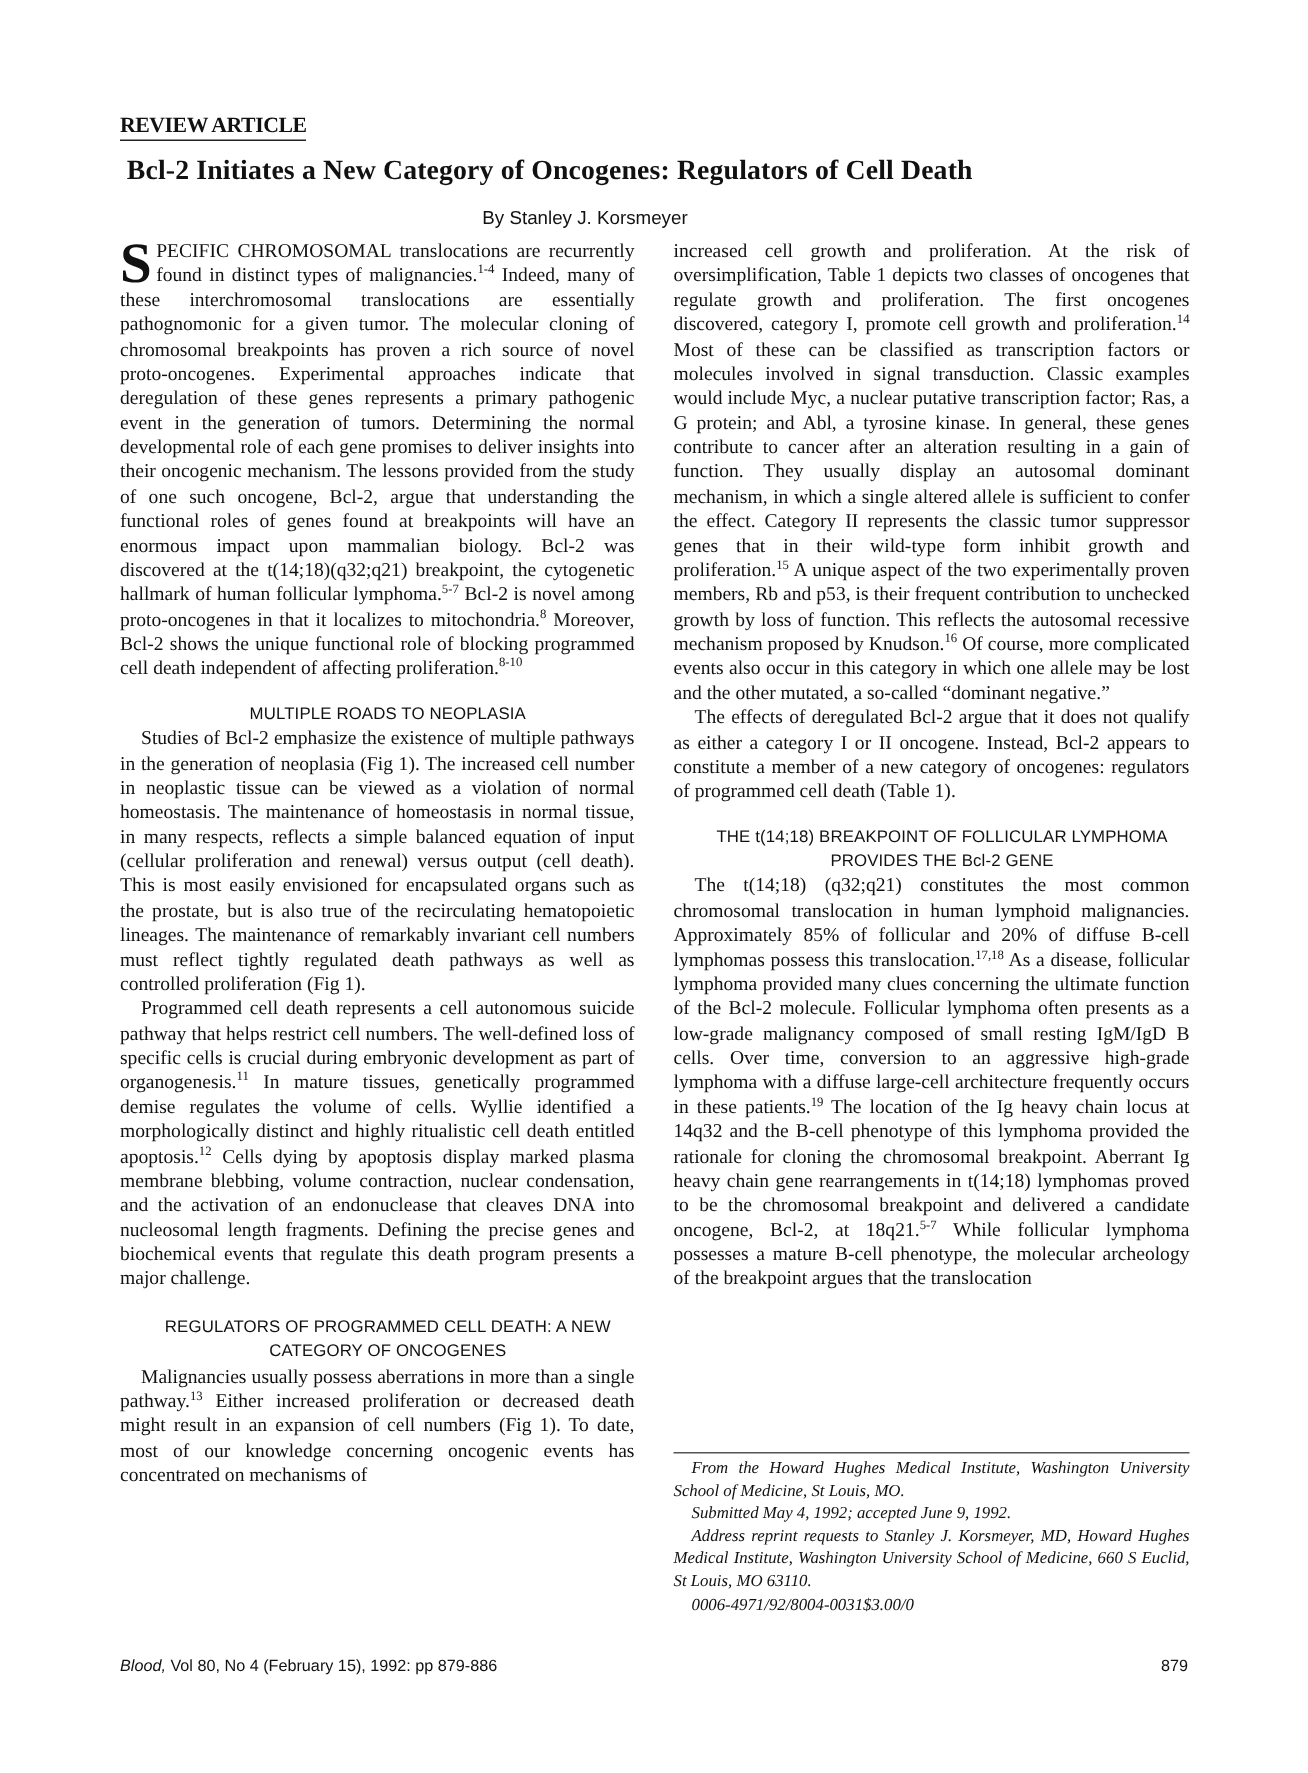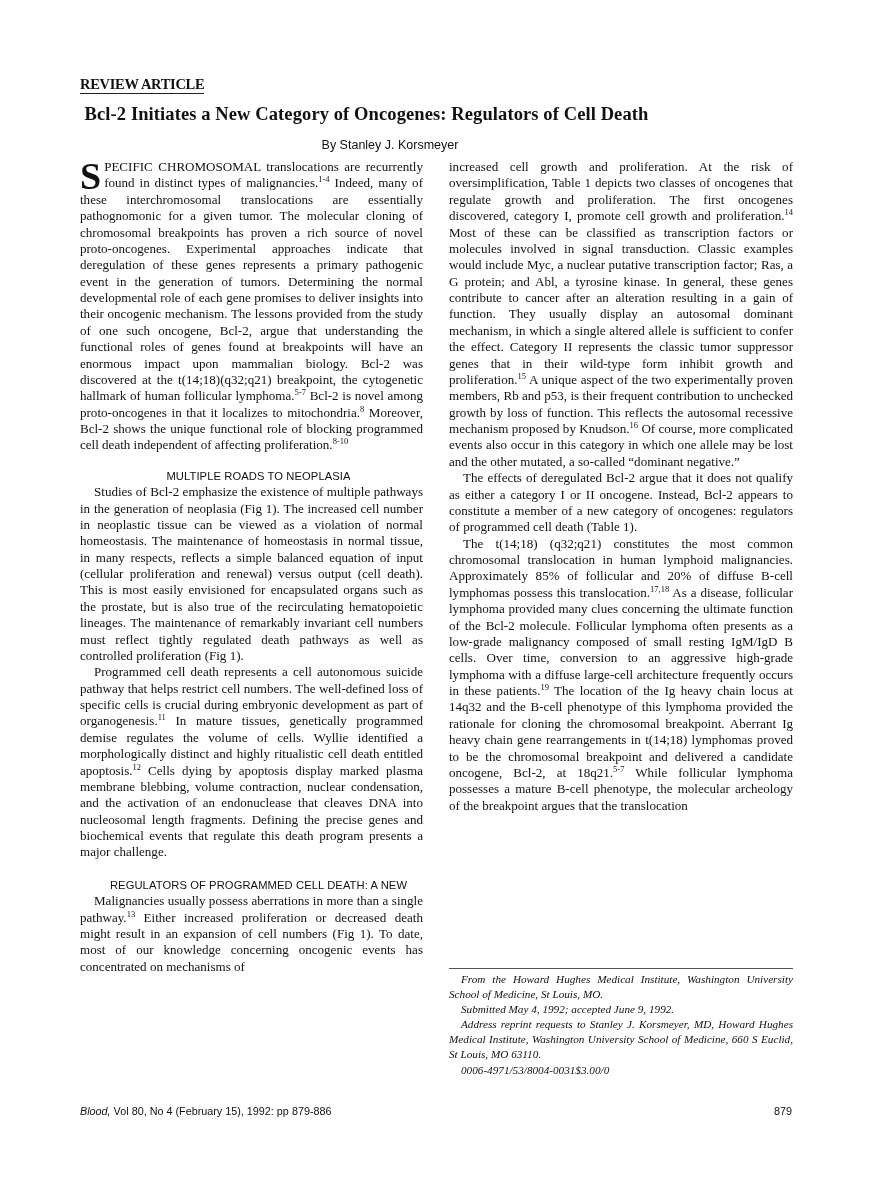--- a/index.html
+++ b/index.html
@@ -79,36 +79,41 @@
 <div class="col left">
   <p class="first-para"><span class="dropcap">S</span><span>PECIFIC CHROMOSOMAL</span><span> translocations are recurrently found in distinct types of malignancies.</span><sup>1-4</sup><span> Indeed, many of these interchromosomal translocations are essentially pathognomonic for a given tumor. The molecular cloning of chromosomal breakpoints has proven a rich source of novel proto-oncogenes. Experimental approaches indicate that deregulation of these genes represents a primary pathogenic event in the generation of tumors. Determining the normal developmental role of each gene promises to deliver insights into their oncogenic mechanism. The lessons provided from the study of one such oncogene, Bcl-2, argue that understanding the functional roles of genes found at breakpoints will have an enormous impact upon mammalian biology. Bcl-2 was discovered at the t(14;18)(q32;q21) breakpoint, the cytogenetic hallmark of human follicular lymphoma.</span><sup>5-7</sup><span> Bcl-2 is novel among proto-oncogenes in that it localizes to mitochondria.</span><sup>8</sup><span> Moreover, Bcl-2 shows the unique functional role of blocking programmed cell death independent of affecting proliferation.</span><sup>8-10</sup></p>
 
   <p class="section-heading sh-gap-top">MULTIPLE ROADS TO NEOPLASIA</p>
 
   <p>Studies of Bcl-2 emphasize the existence of multiple pathways in the generation of neoplasia (Fig 1). The increased cell number in neoplastic tissue can be viewed as a violation of normal homeostasis. The maintenance of homeostasis in normal tissue, in many respects, reflects a simple balanced equation of input (cellular proliferation and renewal) versus output (cell death). This is most easily envisioned for encapsulated organs such as the prostate, but is also true of the recirculating hematopoietic lineages. The maintenance of remarkably invariant cell numbers must reflect tightly regulated death pathways as well as controlled proliferation (Fig 1).</p>
   <p><span>Programmed cell death represents a cell autonomous suicide pathway that helps restrict cell numbers. The well-defined loss of specific cells is crucial during embryonic development as part of organogenesis.</span><sup>11</sup><span> In mature tissues, genetically programmed demise regulates the volume of cells. Wyllie identified a morphologically distinct and highly ritualistic cell death entitled apoptosis.</span><sup>12</sup><span> Cells dying by apoptosis display marked plasma membrane blebbing, volume contraction, nuclear condensation, and the activation of an endonuclease that cleaves DNA into nucleosomal length fragments. Defining the precise genes and biochemical events that regulate this death program presents a major challenge.</span></p>
 
   <div class="sh-gap-top-lg">
     <p class="section-heading">REGULATORS OF PROGRAMMED CELL DEATH: A NEW</p>
+    <p class="section-heading">CATEGORY OF ONCOGENES</p>
   </div>
 
   <p><span>Malignancies usually possess aberrations in more than a single pathway.</span><sup>13</sup><span> Either increased proliferation or decreased death might result in an expansion of cell numbers (Fig 1). To date, most of our knowledge concerning oncogenic events has concentrated on mechanisms of</span></p>
 </div>
 
 <div class="col right">
   <p class="noindent"><span>increased cell growth and proliferation. At the risk of oversimplification, Table 1 depicts two classes of oncogenes that regulate growth and proliferation. The first oncogenes discovered, category I, promote cell growth and proliferation.</span><sup>14</sup><span> Most of these can be classified as transcription factors or molecules involved in signal transduction. Classic examples would include Myc, a nuclear putative transcription factor; Ras, a G protein; and Abl, a tyrosine kinase. In general, these genes contribute to cancer after an alteration resulting in a gain of function. They usually display an autosomal dominant mechanism, in which a single altered allele is sufficient to confer the effect. Category II represents the classic tumor suppressor genes that in their wild-type form inhibit growth and proliferation.</span><sup>15</sup><span> A unique aspect of the two experimentally proven members, Rb and p53, is their frequent contribution to unchecked growth by loss of function. This reflects the autosomal recessive mechanism proposed by Knudson.</span><sup>16</sup><span> Of course, more complicated events also occur in this category in which one allele may be lost and the other mutated, a so-called “dominant negative.”</span></p>
 
   <p>The effects of deregulated Bcl-2 argue that it does not qualify as either a category I or II oncogene. Instead, Bcl-2 appears to constitute a member of a new category of oncogenes: regulators of programmed cell death (Table 1).</p>
 
+  <div class="sh-gap-top">
+    <p class="section-heading">THE t(14;18) BREAKPOINT OF FOLLICULAR LYMPHOMA</p>
+    <p class="section-heading">PROVIDES THE Bcl-2 GENE</p>
+  </div>
 
   <p><span>The t(14;18) (q32;q21) constitutes the most common chromosomal translocation in human lymphoid malignancies. Approximately 85% of follicular and 20% of diffuse B-cell lymphomas possess this translocation.</span><sup>17,18</sup><span> As a disease, follicular lymphoma provided many clues concerning the ultimate function of the Bcl-2 molecule. Follicular lymphoma often presents as a low-grade malignancy composed of small resting IgM/IgD B cells. Over time, conversion to an aggressive high-grade lymphoma with a diffuse large-cell architecture frequently occurs in these patients.</span><sup>19</sup><span> The location of the Ig heavy chain locus at 14q32 and the B-cell phenotype of this lymphoma provided the rationale for cloning the chromosomal breakpoint. Aberrant Ig heavy chain gene rearrangements in t(14;18) lymphomas proved to be the chromosomal breakpoint and delivered a candidate oncogene, Bcl-2, at 18q21.</span><sup>5-7</sup><span> While follicular lymphoma possesses a mature B-cell phenotype, the molecular archeology of the breakpoint argues that the translocation</span></p>
 </div>
 
 <div class="footnote-rule"></div>
 <div class="footnotes">
   <p>From the Howard Hughes Medical Institute, Washington University School of Medicine, St Louis, MO.</p>
   <p>Submitted May 4, 1992; accepted June 9, 1992.</p>
   <p>Address reprint requests to Stanley J. Korsmeyer, MD, Howard Hughes Medical Institute, Washington University School of Medicine, 660 S Euclid, St Louis, MO 63110.</p>
-  <p>0006-4971/53/8004-0031$3.00/0</p>
+  <p>0006-4971/92/8004-0031$3.00/0</p>
 </div>
 
 <div class="footer-left"><span class="journal">Blood,</span><span> Vol 80, No 4 (February 15), 1992: pp 879-886</span></div>
 <div class="footer-right">879</div>
 
 </body></html>

